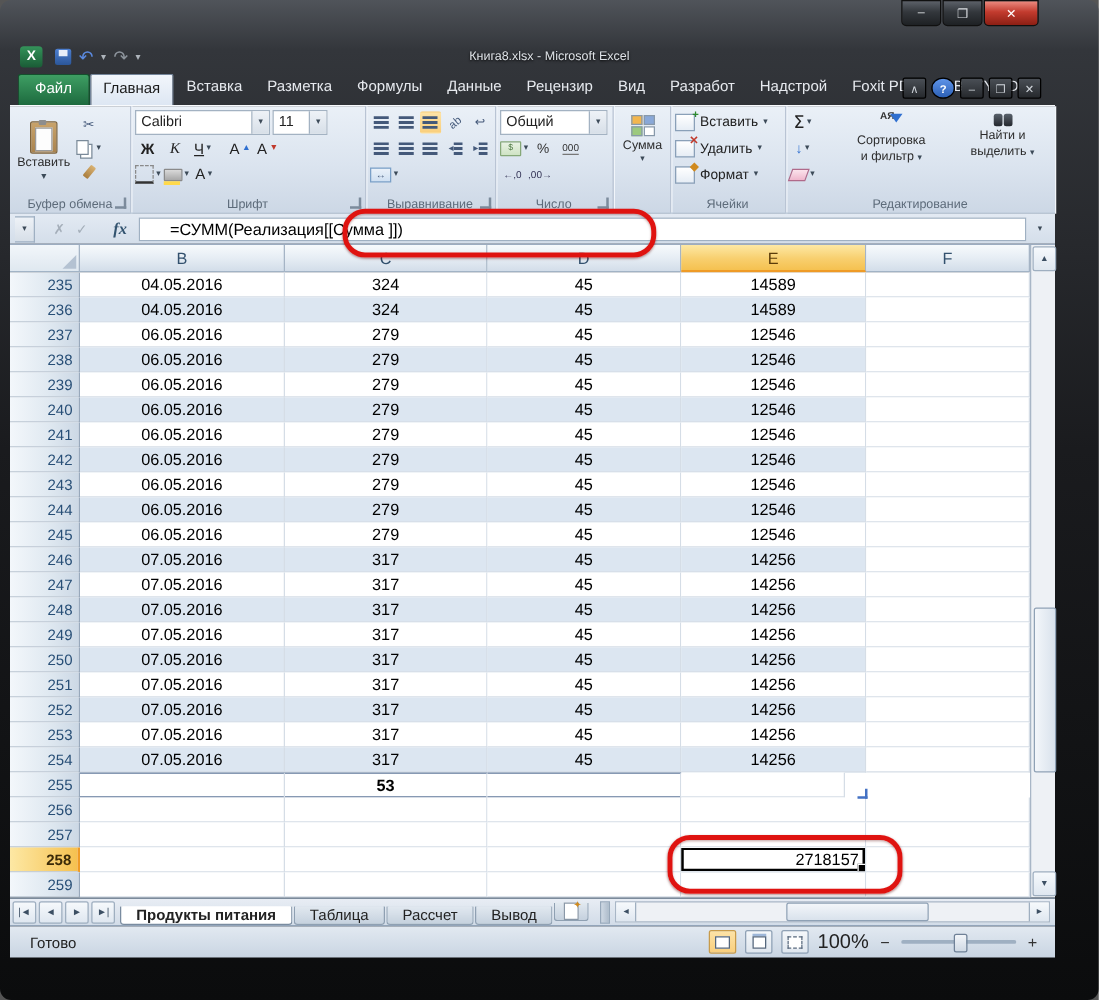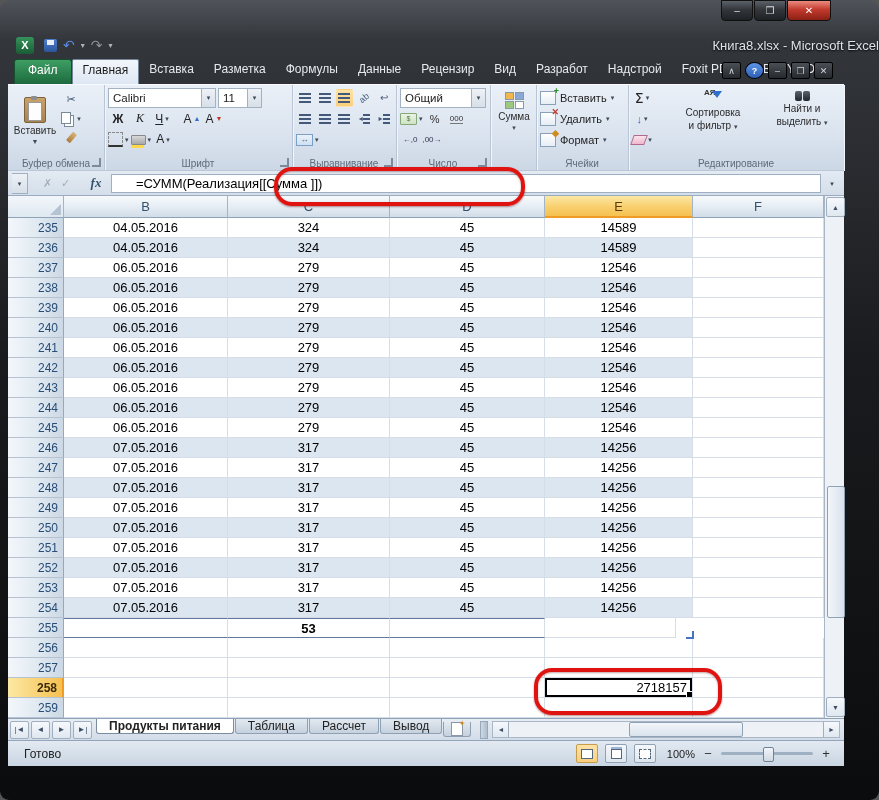--- a/index.html
+++ b/index.html
@@ -11,21 +11,21 @@
   
   .titlebar{position:absolute;left:0;top:32px;width:879px;height:26px;display:flex;align-items:center}
   .ic-excel{width:18px;height:17px;margin-left:16px;border-radius:3px;background:linear-gradient(#34935a,#1a5c36);
        color:#fff;font-weight:bold;font-size:11px;display:flex;align-items:center;justify-content:center}
   .qat{display:flex;align-items:center;gap:6px;margin-left:10px}
   .ic-save{width:13px;height:13px;background:linear-gradient(#4d7fd0,#2b5699);border-radius:2px;position:relative}
   .ic-save span{position:absolute;left:3px;top:1px;width:7px;height:5px;background:#e8eef8}
   .g-undo{color:#5b8ae0;font-size:14px;line-height:14px}
   .g-redo{color:#8d949c;font-size:14px;line-height:14px}
   .qcaret{color:#aeb4bb;font-size:8px}
-  .title{position:absolute;left:0;right:0;text-align:right;color:#dfe3e8;font-size:13px;text-shadow:0 1px 2px #000}
+  .title{position:absolute;left:0;right:0;text-align:center;color:#dfe3e8;font-size:10px;text-shadow:0 1px 2px #000}
   .winbtns{position:absolute;right:48px;top:0;display:flex;gap:1px}
   .wbtn{width:30px;height:19px;border:1px solid #101010;border-radius:0 0 4px 4px;
        background:linear-gradient(#5c6169,#33373c 45%,#1e2124);color:#d8dbdf;
        font-size:10px;display:flex;align-items:center;justify-content:center}
   .wbtn.close{width:42px;background:linear-gradient(#ec8b80,#c23b2e 45%,#8c1f14);color:#fff}
 
   
   .tabrow{position:absolute;left:8px;top:58px;width:836px;height:26px;display:flex;align-items:flex-end}
   .filetab{margin-left:6px;height:21px;padding:3px 13px 0;border-radius:3px 3px 0 0;
        background:linear-gradient(#3e9e63,#1d6a3e);color:#fff;font-size:12px;border:1px solid #14502d;border-bottom:none}
@@ -155,21 +155,21 @@
   .varrow{position:absolute;left:1px;width:17px;height:18px;background:linear-gradient(#f6f9fc,#dfe7f0);
        border:1px solid #9fafc0;border-radius:2px;display:flex;align-items:center;justify-content:center;font-size:7px;color:#3c4f63}
   .vthumb{position:absolute;left:2px;width:16px;top:290px;height:130px;background:linear-gradient(90deg,#f3f6fa,#d9e2ec);
        border:1px solid #8fa1b5;border-radius:2px}
 
   
   .sheetbar{position:absolute;left:8px;top:718px;width:836px;height:22px;background:linear-gradient(#e8edf4,#d2dce8);
        border-top:1px solid #8fa3b8;display:flex;align-items:center;box-sizing:border-box}
   .nbtn{width:17px;height:16px;margin-left:2px;display:flex;align-items:center;justify-content:center;font-size:8px;color:#3c4f63;
        background:linear-gradient(#f6f9fc,#dfe7f0);border:1px solid #9fafc0;border-radius:2px}
-  .stabs{display:flex;align-items:flex-start;height:100%;margin-left:4px}
+  .stabs{display:flex;align-items:flex-end;height:100%;margin-left:4px}
   .stab{padding:0 12px;font-size:12px;display:flex;align-items:center;color:#222;margin-right:1px;
        border:1px solid #8fa0b2;border-top:none;border-radius:0 0 3px 3px;background:linear-gradient(#e2e9f0,#c5d1de)}
   .stab.active{background:#fff;font-weight:bold;border-color:#7a8ca0;position:relative;z-index:2}
   .stab-insert{width:26px;display:flex;align-items:center;justify-content:center;border:1px solid #8fa0b2;border-top:none;
        border-radius:0 0 3px 3px;background:linear-gradient(#e2e9f0,#c5d1de);margin-right:1px}
   .ic-newsheet{width:10px;height:12px;background:#fff;border:1px solid #8a98a8;position:relative}
   .ic-newsheet span{position:absolute;right:-3px;top:-3px;font-size:8px;color:#d08a1e;line-height:8px}
   .hsplit{width:6px;height:16px;margin-left:8px;background:linear-gradient(90deg,#cfd9e4,#aebccb);border:1px solid #97a8ba}
   .hscroll{flex:1;display:flex;align-items:center;height:17px;margin:0 4px 0 4px;background:#eef1f5;border:1px solid #a8b6c6;box-sizing:border-box}
   .harrow{width:15px;height:15px;display:flex;align-items:center;justify-content:center;font-size:7px;color:#3c4f63;
@@ -181,21 +181,21 @@
   .statusbar{position:absolute;left:8px;top:740px;width:836px;height:26px;display:flex;align-items:center;box-sizing:border-box;
        background:linear-gradient(#e2e9f1,#c9d5e2);border-top:1px solid #93a5ba}
   .status-ready{margin-left:16px;font-size:12px;color:#222}
   .status-right{margin-left:auto;display:flex;align-items:center;gap:7px;padding-right:12px}
   .vbtn{width:20px;height:17px;border:1px solid #8fa1b5;background:linear-gradient(#f4f7fa,#dfe6ee);
        display:flex;align-items:center;justify-content:center;border-radius:2px}
   .vbtn.pressedv{background:linear-gradient(#fde3a7,#f9cf7d);border-color:#c89b4a}
   .g-vnormal{width:10px;height:8px;border:1px solid #55677c;background:#fff}
   .g-vlayout{width:9px;height:8px;border:1px solid #55677c;background:#fff;box-shadow:0 -2px 0 #9db6d8}
   .g-vbreak{width:10px;height:8px;border:1px dashed #55677c;background:#fff}
-  .zoomtxt{font-size:11px;color:#222;min-width:32px;text-align:right}
+  .zoomtxt{font-size:16px;color:#222;min-width:32px;text-align:right}
   .zbtn{font-size:13px;color:#333;width:12px;text-align:center}
   .ztrack{width:92px;height:3px;background:#9fb0c2;border-radius:2px;position:relative}
   .ztick{position:absolute;left:50%;top:-2px;width:1px;height:7px;background:#7a8ca0}
   .zthumb{position:absolute;left:42px;top:-5px;width:9px;height:13px;background:linear-gradient(#f2f5f9,#cfd9e4);
        border:1px solid #6f8197;border-radius:2px}
 
   
   .red-oval{position:absolute;border:4px solid #df1310;border-radius:18px;z-index:60;
        box-shadow:0 1px 2px rgba(90,0,0,.45), inset 0 1px 2px rgba(90,0,0,.35)}
   .red1{left:274px;top:167px;width:243px;height:31px}

